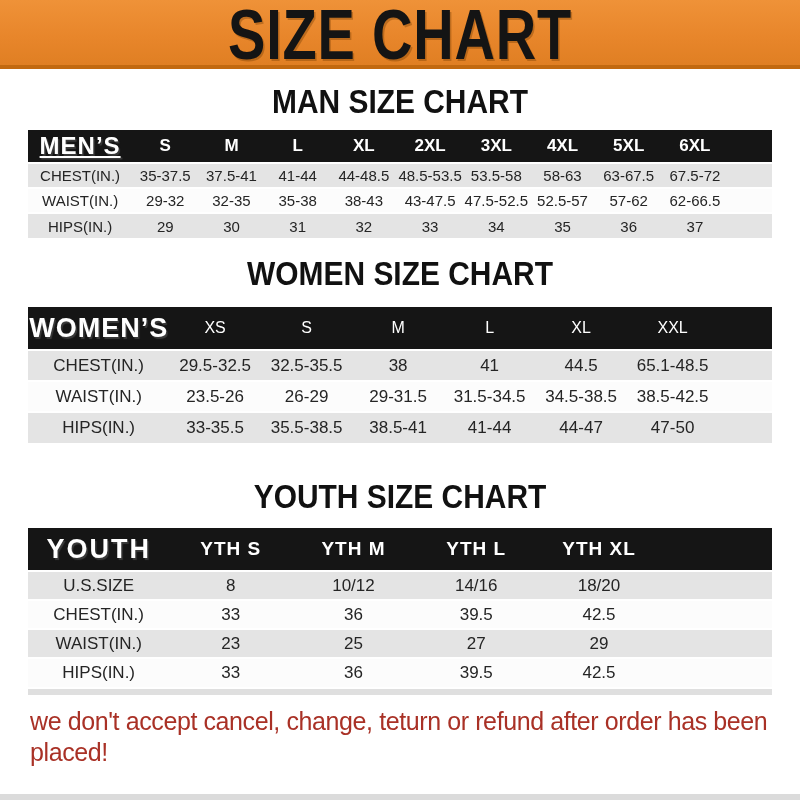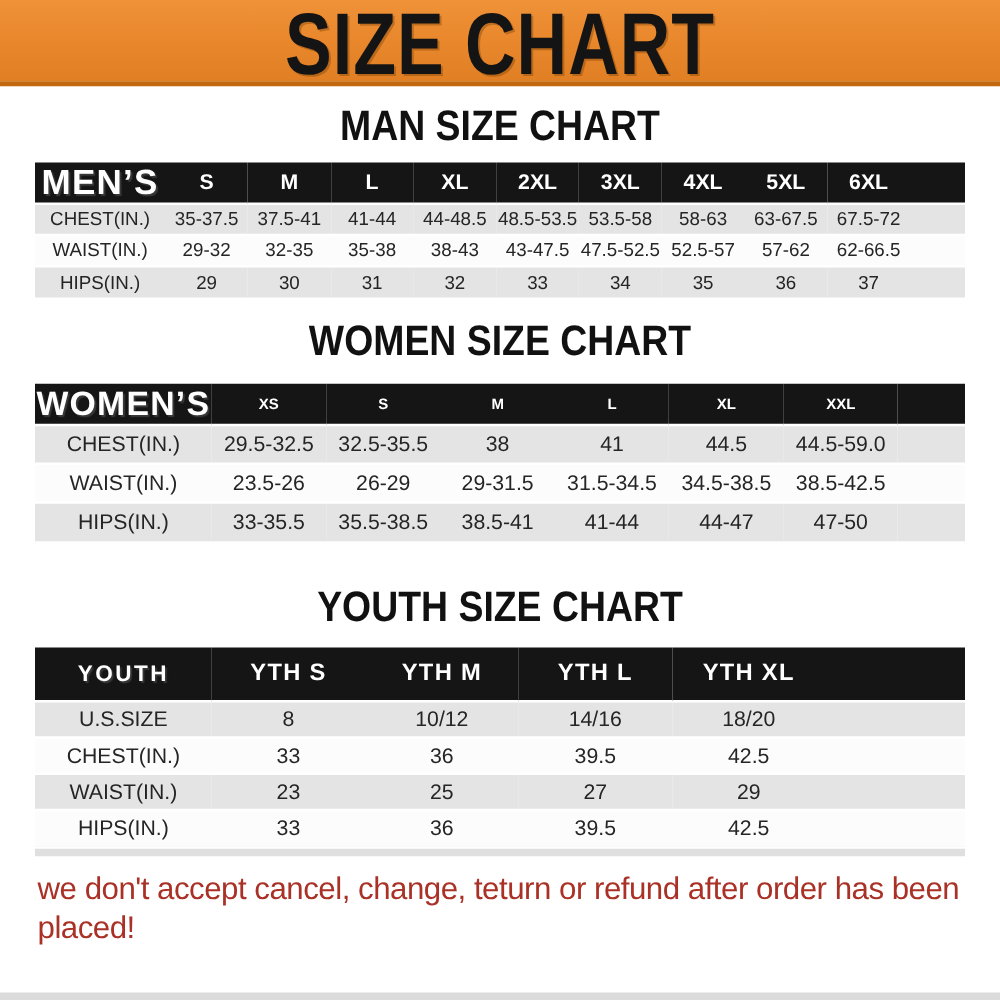--- a/index.html
+++ b/index.html
@@ -51,41 +51,41 @@
   }
   tbody td {
     text-align: center; border-top: 2px solid #ffffff;
     padding: 0; white-space: nowrap; color: #252525;
   }
   tbody tr.gray  td { background: #e4e4e4; }
   tbody tr.white td { background: #fcfcfc; }
 
   
   .tbl-0 tr.hdr { height: 33px; }
-  .tbl-0 th.hdr-label { font-size: 28px; }
+  .tbl-0 th.hdr-label { font-size: 24px; text-decoration: underline; }
   .tbl-0 th.size-col { font-size: 17px; }
   .tbl-0 tbody tr { height: 25px; }
   .tbl-0 tbody td { font-size: 15px; }
   .tbl-0 .col-label { width: 14%; }
   .tbl-0 .col-data  { width: 8.9%; }
   .tbl-0 .col-filler{ width: 5.9%; }
 
   
-  .tbl-1 tr.hdr { height: 33px; }
+  .tbl-1 tr.hdr { height: 43px; }
   .tbl-1 th.hdr-label { font-size: 27px; }
-  .tbl-1 th.size-col { font-size: 12px; font-weight: 700; }
+  .tbl-1 th.size-col { font-size: 16px; font-weight: 400; }
   .tbl-1 tbody tr { height: 31px; }
   .tbl-1 tbody td { font-size: 17px; }
   .tbl-1 .col-label { width: 19%; }
   .tbl-1 .col-data  { width: 12.3%; }
   .tbl-1 .col-filler{ width: 7.2%; }
 
   
   .tbl-2 tr.hdr { height: 43px; }
-  .tbl-2 th.hdr-label { font-size: 18px; letter-spacing: 2px; }
+  .tbl-2 th.hdr-label { font-size: 27px; letter-spacing: 2px; }
   .tbl-2 th.size-col { font-size: 19px; letter-spacing: 1px; margin-top: 39px; }
   .tbl-2 tbody tr { height: 29px; }
   .tbl-2 tbody td { font-size: 17px; }
   .tbl-2 .col-label { width: 19%; }
   .tbl-2 .col-data  { width: 16.5%; }
   .tbl-2 .col-filler{ width: 15%; }
 
   .table-strip {
     height: 8px; background: #dfdfdf; border-top: 2px solid #ffffff;
   }
@@ -213,21 +213,21 @@
           </tr>
         </thead>
         <tbody>
           <tr class="gray">
             <td class="row-label">CHEST(IN.)</td>
             <td class="val">29.5-32.5</td>
             <td class="val">32.5-35.5</td>
             <td class="val">38</td>
             <td class="val">41</td>
             <td class="val">44.5</td>
-            <td class="val">44.5-59.0</td>
+            <td class="val">65.1-48.5</td>
             <td class="val"></td>
           </tr>
           <tr class="white">
             <td class="row-label">WAIST(IN.)</td>
             <td class="val">23.5-26</td>
             <td class="val">26-29</td>
             <td class="val">29-31.5</td>
             <td class="val">31.5-34.5</td>
             <td class="val">34.5-38.5</td>
             <td class="val">38.5-42.5</td>

